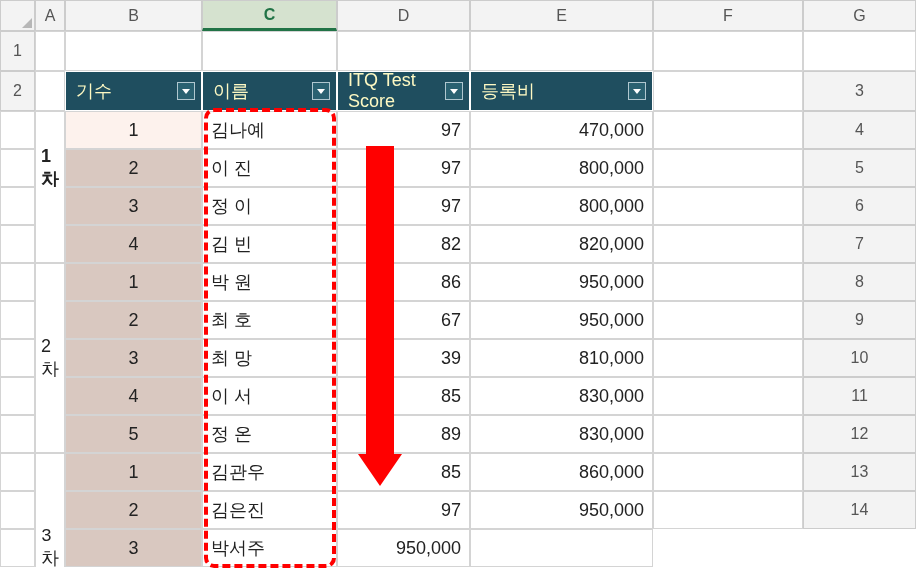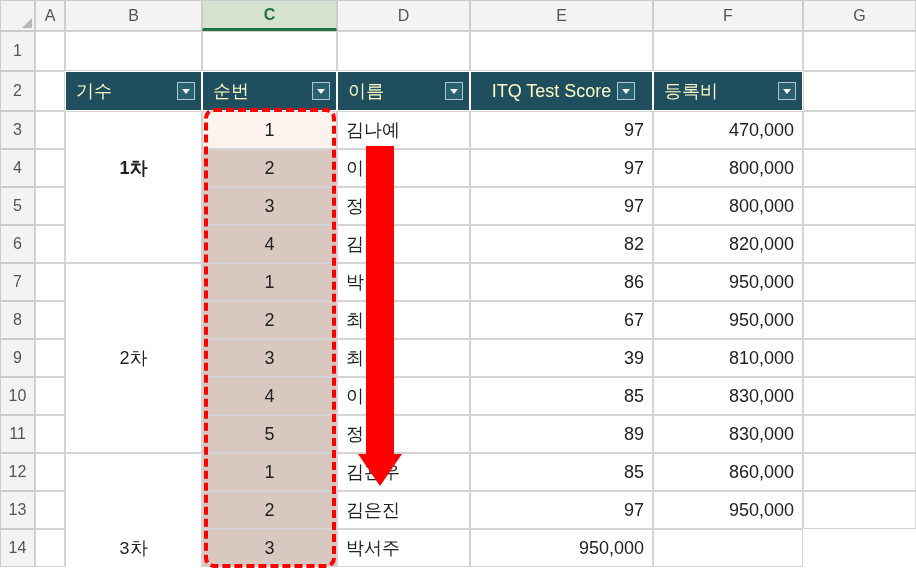--- a/index.html
+++ b/index.html
@@ -140,24 +140,20 @@
   <div class="cell"></div>
   <div class="cell"></div>
 
   <div class="rowhdr">2</div>
   <div class="cell"></div>
   <div class="header-cell">
     <span>기수</span>
     <span class="filter-btn"></span>
   </div>
   <div class="header-cell">
-    <span>순번</span>
-    <span class="filter-btn"></span>
-  </div>
-  <div class="header-cell">
     <span>이름</span>
     <span class="filter-btn"></span>
   </div>
   <div class="header-cell center-hdr">
     <span>ITQ Test Score</span>
     <span class="filter-btn"></span>
   </div>
   <div class="header-cell">
     <span>등록비</span>
     <span class="filter-btn"></span>

